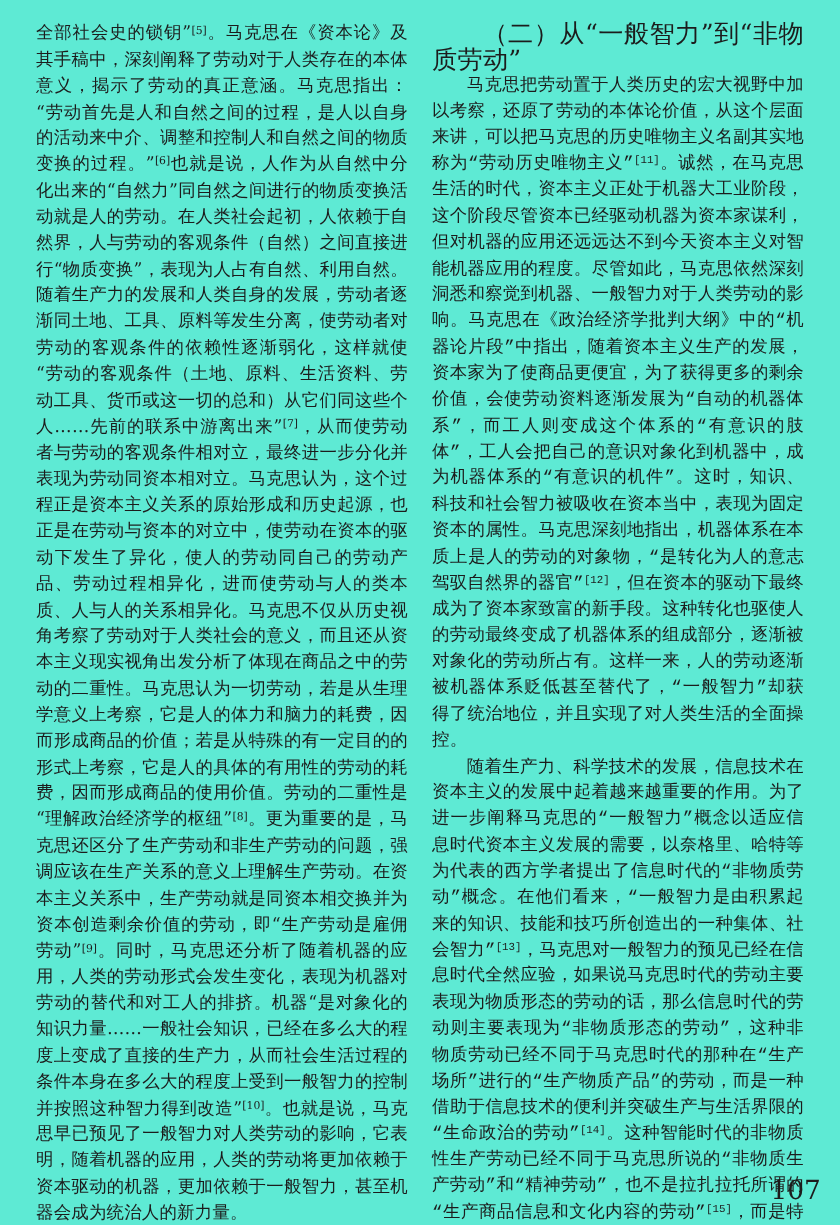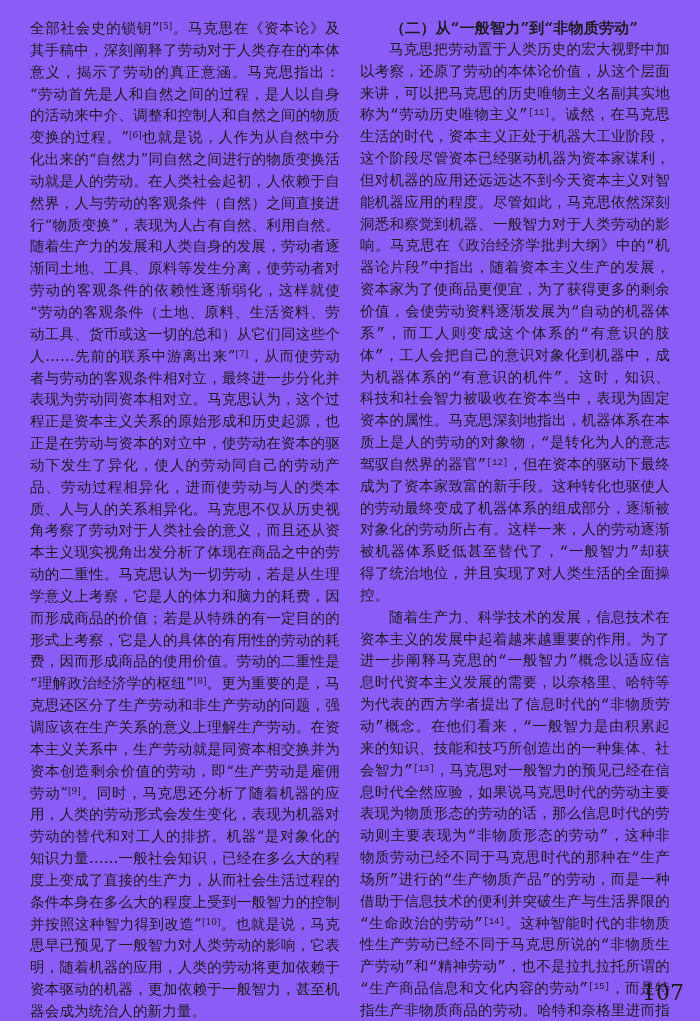--- a/index.html
+++ b/index.html
@@ -4,21 +4,21 @@
 <style>
   html, body {
     margin: 0;
     padding: 0;
     background: #ffffff;
   }
   .page {
     position: relative;
     width: 700px;
     height: 1021px;
-    background: #8b5cf6;
+    background: #5eead4;
     box-sizing: border-box;
     padding: 18px 30px 0 30px;
     font-family: "DejaVu Serif", "Liberation Serif", serif;
     color: #1c1c1c;
     overflow: hidden;
   }
   .cols {
     display: flex;
     gap: 20px;
   }
@@ -34,22 +34,22 @@
   .col p {
     margin: 0;
     word-break: break-all;
   }
   .col p.indent {
     text-indent: 2em;
     font-family: Liberation Mono, monospace;
   }
   .section-heading {
     margin: 0;
-    font-size: 15px;
-    font-weight: bold;
+    font-size: 21px;
+    font-weight: normal;
     line-height: 21.85px;
     text-indent: 2em;
     letter-spacing: 0.2px;
   }
   sup.ref {
     font-size: 9px;
     line-height: 0;
     vertical-align: 4px;
     letter-spacing: 0;
   }

